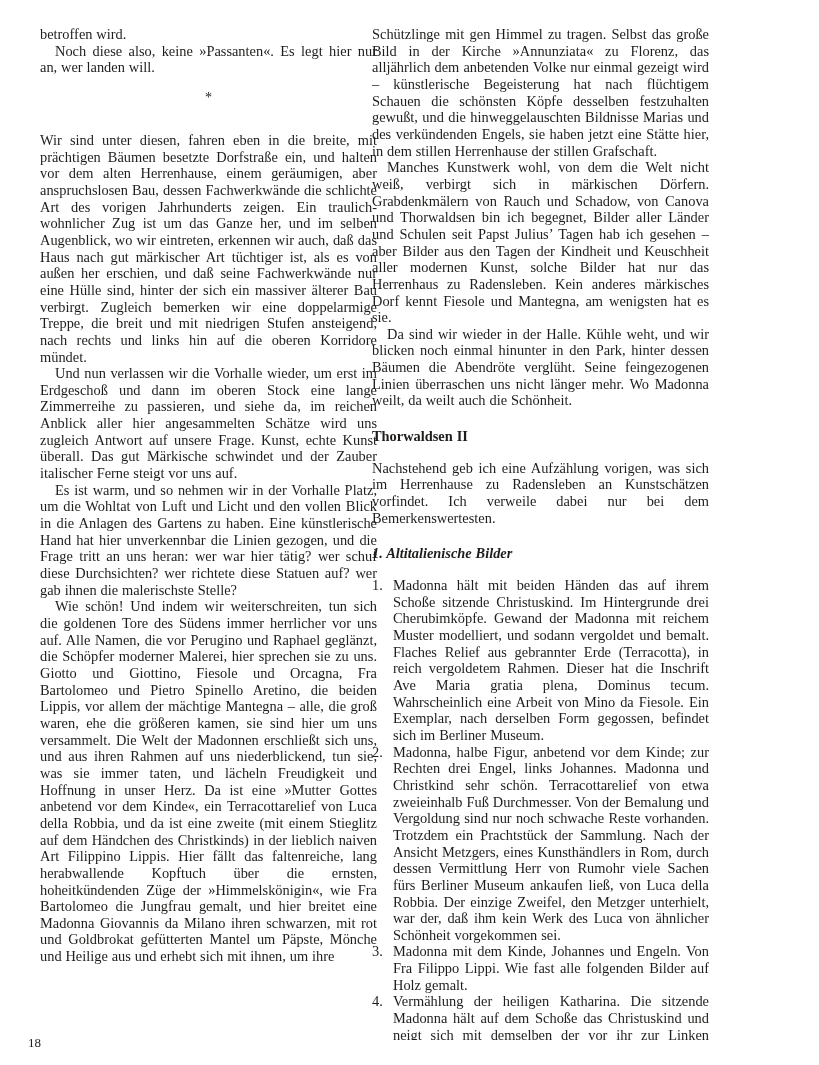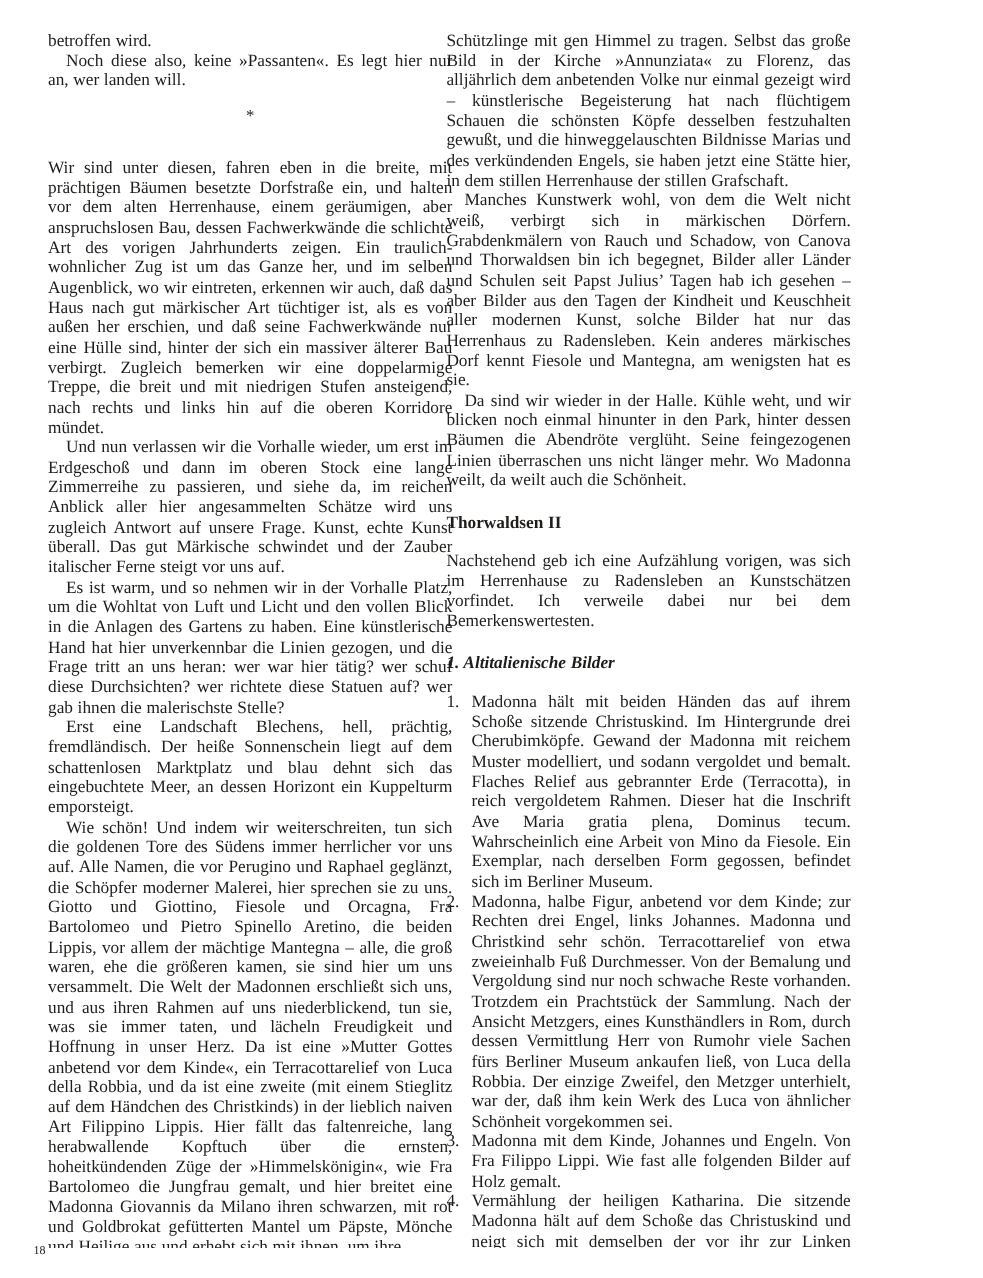--- a/index.html
+++ b/index.html
@@ -58,38 +58,37 @@
   }
   .list-item .num {
     display: inline-block;
     width: 21px;
     text-indent: 0;
   }
   .page-number {
     position: absolute;
     left: 28px;
     top: 1035px;
-    font-size: 10px;
+    font-size: 13px;
     line-height: 15px;
     color: #1f1d1b;
   }
 </style>
 </head>
 <body>
 
 <div class="page">
 
   <div class="column column-left">
     <p>betroffen wird.</p>
     <p class="indent">Noch diese also, keine »Passanten«. Es legt hier nur an, wer landen will.</p>
     <div class="separator">*</div>
     <p>Wir sind unter diesen, fahren eben in die breite, mit prächtigen Bäumen besetzte Dorfstraße ein, und halten vor dem alten Herrenhause, einem geräumigen, aber anspruchslosen Bau, dessen Fachwerkwände die schlichte Art des vorigen Jahrhunderts zeigen. Ein traulich-wohnlicher Zug ist um das Ganze her, und im selben Augenblick, wo wir eintreten, erkennen wir auch, daß das Haus nach gut märkischer Art tüchtiger ist, als es von außen her erschien, und daß seine Fachwerkwände nur eine Hülle sind, hinter der sich ein massiver älterer Bau verbirgt. Zugleich bemerken wir eine doppelarmige Treppe, die breit und mit niedrigen Stufen ansteigend, nach rechts und links hin auf die oberen Korridore mündet.</p>
     <p class="indent">Und nun verlassen wir die Vorhalle wieder, um erst im Erdgeschoß und dann im oberen Stock eine lange Zimmerreihe zu passieren, und siehe da, im reichen Anblick aller hier angesammelten Schätze wird uns zugleich Antwort auf unsere Frage. Kunst, echte Kunst überall. Das gut Märkische schwindet und der Zauber italischer Ferne steigt vor uns auf.</p>
     <p class="indent">Es ist warm, und so nehmen wir in der Vorhalle Platz, um die Wohltat von Luft und Licht und den vollen Blick in die Anlagen des Gartens zu haben. Eine künstlerische Hand hat hier unverkennbar die Linien gezogen, und die Frage tritt an uns heran: wer war hier tätig? wer schuf diese Durchsichten? wer richtete diese Statuen auf? wer gab ihnen die malerischste Stelle?</p>
-    <p class="indent">Erst eine Landschaft Blechens, hell, prächtig, fremdländisch. Der heiße Sonnenschein liegt auf dem schattenlosen Marktplatz und blau dehnt sich das eingebuchtete Meer, an dessen Horizont ein Kuppelturm emporsteigt.</p>
     <p class="indent">Wie schön! Und indem wir weiterschreiten, tun sich die goldenen Tore des Südens immer herrlicher vor uns auf. Alle Namen, die vor Perugino und Raphael geglänzt, die Schöpfer moderner Malerei, hier sprechen sie zu uns. Giotto und Giottino, Fiesole und Orcagna, Fra Bartolomeo und Pietro Spinello Aretino, die beiden Lippis, vor allem der mächtige Mantegna – alle, die groß waren, ehe die größeren kamen, sie sind hier um uns versammelt. Die Welt der Madonnen erschließt sich uns, und aus ihren Rahmen auf uns niederblickend, tun sie, was sie immer taten, und lächeln Freudigkeit und Hoffnung in unser Herz. Da ist eine »Mutter Gottes anbetend vor dem Kinde«, ein Terracottarelief von Luca della Robbia, und da ist eine zweite (mit einem Stieglitz auf dem Händchen des Christkinds) in der lieblich naiven Art Filippino Lippis. Hier fällt das faltenreiche, lang herabwallende Kopftuch über die ernsten, hoheitkündenden Züge der »Himmelskönigin«, wie Fra Bartolomeo die Jungfrau gemalt, und hier breitet eine Madonna Giovannis da Milano ihren schwarzen, mit rot und Goldbrokat gefütterten Mantel um Päpste, Mönche und Heilige aus und erhebt sich mit ihnen, um ihre</p>
   </div>
 
   <div class="column column-right">
     <p>Schützlinge mit gen Himmel zu tragen. Selbst das große Bild in der Kirche »Annunziata« zu Florenz, das alljährlich dem anbetenden Volke nur einmal gezeigt wird – künstlerische Begeisterung hat nach flüchtigem Schauen die schönsten Köpfe desselben festzuhalten gewußt, und die hinweggelauschten Bildnisse Marias und des verkündenden Engels, sie haben jetzt eine Stätte hier, in dem stillen Herrenhause der stillen Grafschaft.</p>
     <p class="indent">Manches Kunstwerk wohl, von dem die Welt nicht weiß, verbirgt sich in märkischen Dörfern. Grabdenkmälern von Rauch und Schadow, von Canova und Thorwaldsen bin ich begegnet, Bilder aller Länder und Schulen seit Papst Julius’ Tagen hab ich gesehen – aber Bilder aus den Tagen der Kindheit und Keuschheit aller modernen Kunst, solche Bilder hat nur das Herrenhaus zu Radensleben. Kein anderes märkisches Dorf kennt Fiesole und Mantegna, am wenigsten hat es sie.</p>
     <p class="indent">Da sind wir wieder in der Halle. Kühle weht, und wir blicken noch einmal hinunter in den Park, hinter dessen Bäumen die Abendröte verglüht. Seine feingezogenen Linien überraschen uns nicht länger mehr. Wo Madonna weilt, da weilt auch die Schönheit.</p>
     <p class="heading">Thorwaldsen II</p>
     <p>Nachstehend geb ich eine Aufzählung vorigen, was sich im Herrenhause zu Radensleben an Kunstschätzen vorfindet. Ich verweile dabei nur bei dem Bemerkenswertesten.</p>
     <p class="heading italic">1. Altitalienische Bilder</p>

